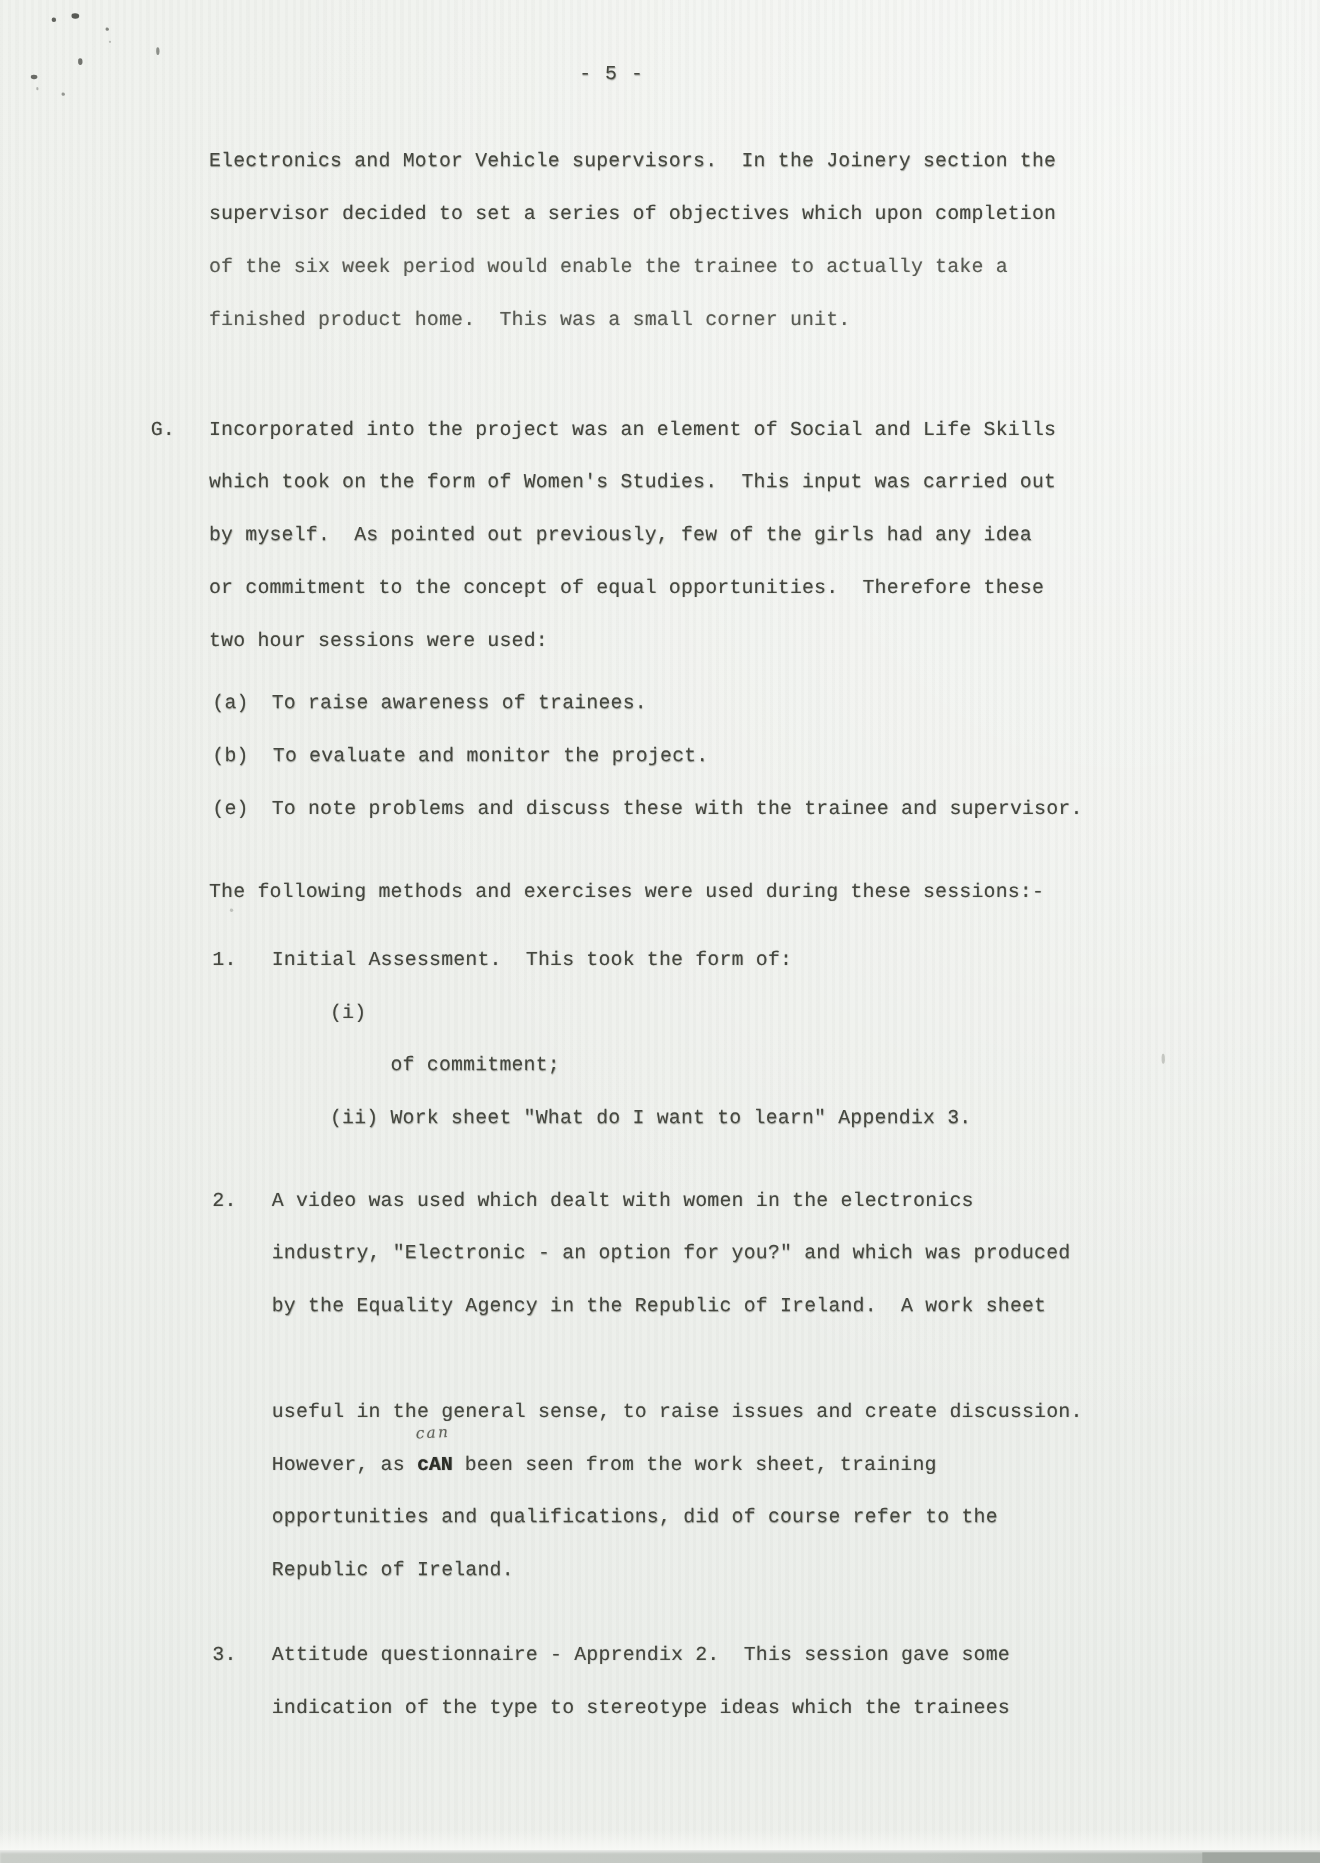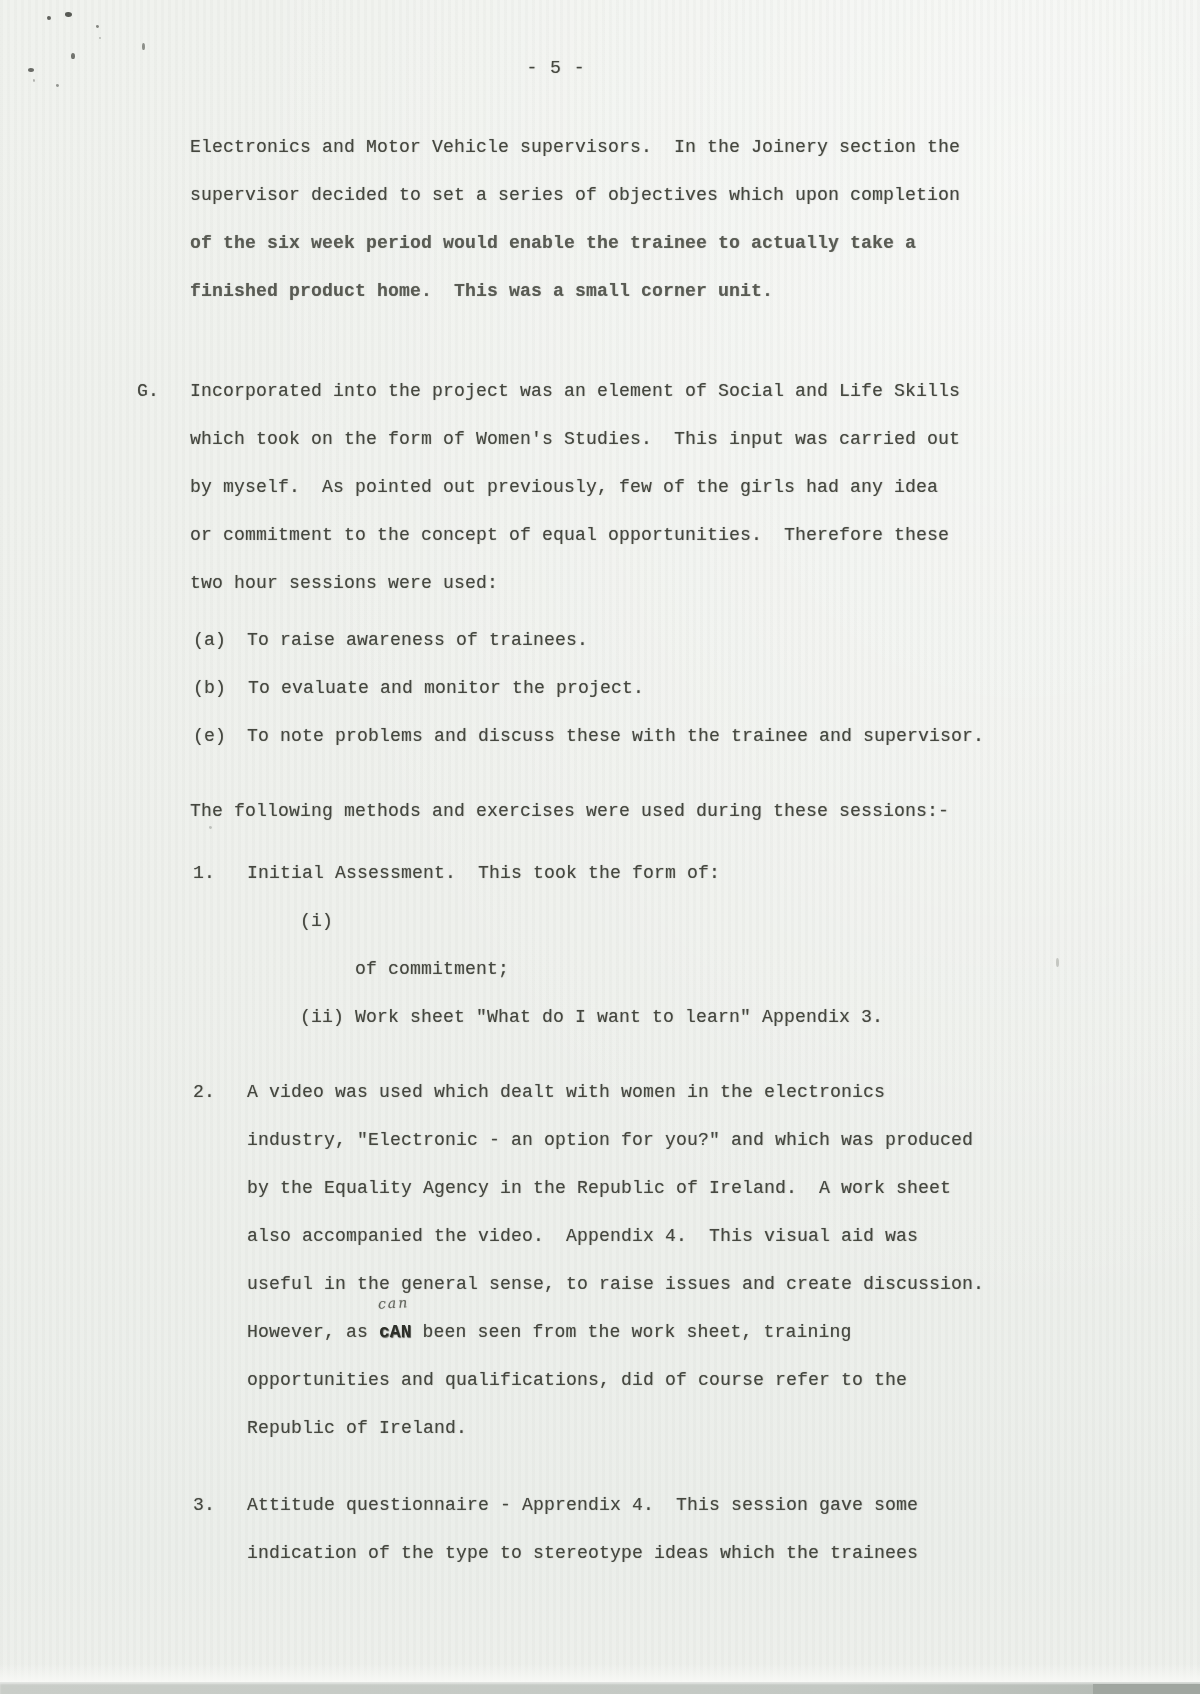--- a/index.html
+++ b/index.html
@@ -30,21 +30,21 @@
     pointer-events: none;
   }
   .line {
     position: absolute;
     font-size: 18px;
     line-height: 22px;
     letter-spacing: 0.2px;
     white-space: pre;
     text-shadow: 0.3px 0.4px 1px rgba(66,68,60,0.55);
   }
-  .faded { opacity: 0.88; font-weight: bold; }
+  .faded { opacity: 0.88; }
   .pagenum {
     position: absolute;
     top: 58px;
     left: 481px;
     width: 150px;
     text-align: center;
     font-size: 18px;
     letter-spacing: 1px;
     text-shadow: 0.3px 0.4px 1px rgba(66,68,60,0.5);
   }
@@ -133,30 +133,29 @@
   <div class="line" style="left:247px;top:862px">Initial Assessment.  This took the form of:</div>
   <div class="line" style="left:300px;top:910px">(i)</div>
   <div class="line" style="left:355px;top:958px">of commitment;</div>
   <div class="line" style="left:300px;top:1006px">(ii)</div>
   <div class="line" style="left:355px;top:1006px">Work sheet "What do I want to learn" Appendix 3.</div>
 
   <div class="line" style="left:193px;top:1081px">2.</div>
   <div class="line" style="left:247px;top:1081px">A video was used which dealt with women in the electronics</div>
   <div class="line" style="left:247px;top:1129px">industry, "Electronic - an option for you?" and which was produced</div>
   <div class="line" style="left:247px;top:1177px">by the Equality Agency in the Republic of Ireland.  A work sheet</div>
-  <div class="line" style="left:247px;top:1225px">also accompanied the video.  Appendix 4.  This visual aid was</div>
   <div class="line" style="left:247px;top:1273px">useful in the general sense, to raise issues and create discussion.</div>
 
   <div class="handwritten" style="left:378px;top:1295px">can</div>
   <div class="line" style="left:247px;top:1321px"><span>However, as </span><span class="overtype">cAN</span><span> been seen from the work sheet, training</span></div>
 
   <div class="line" style="left:247px;top:1369px">opportunities and qualifications, did of course refer to the</div>
   <div class="line" style="left:247px;top:1417px">Republic of Ireland.</div>
 
   <div class="line" style="left:193px;top:1494px">3.</div>
-  <div class="line" style="left:247px;top:1494px">Attitude questionnaire - Apprendix 4.  This session gave some</div>
+  <div class="line" style="left:247px;top:1494px">Attitude questionnaire - Apprendix 2.  This session gave some</div>
   <div class="line" style="left:247px;top:1542px">indication of the type to stereotype ideas which the trainees</div>
 
   <div class="bottom-light"></div>
   <div class="page-edge"></div>
   <div class="page-edge-dark"></div>
 
 </div>
 
 </body></html>

